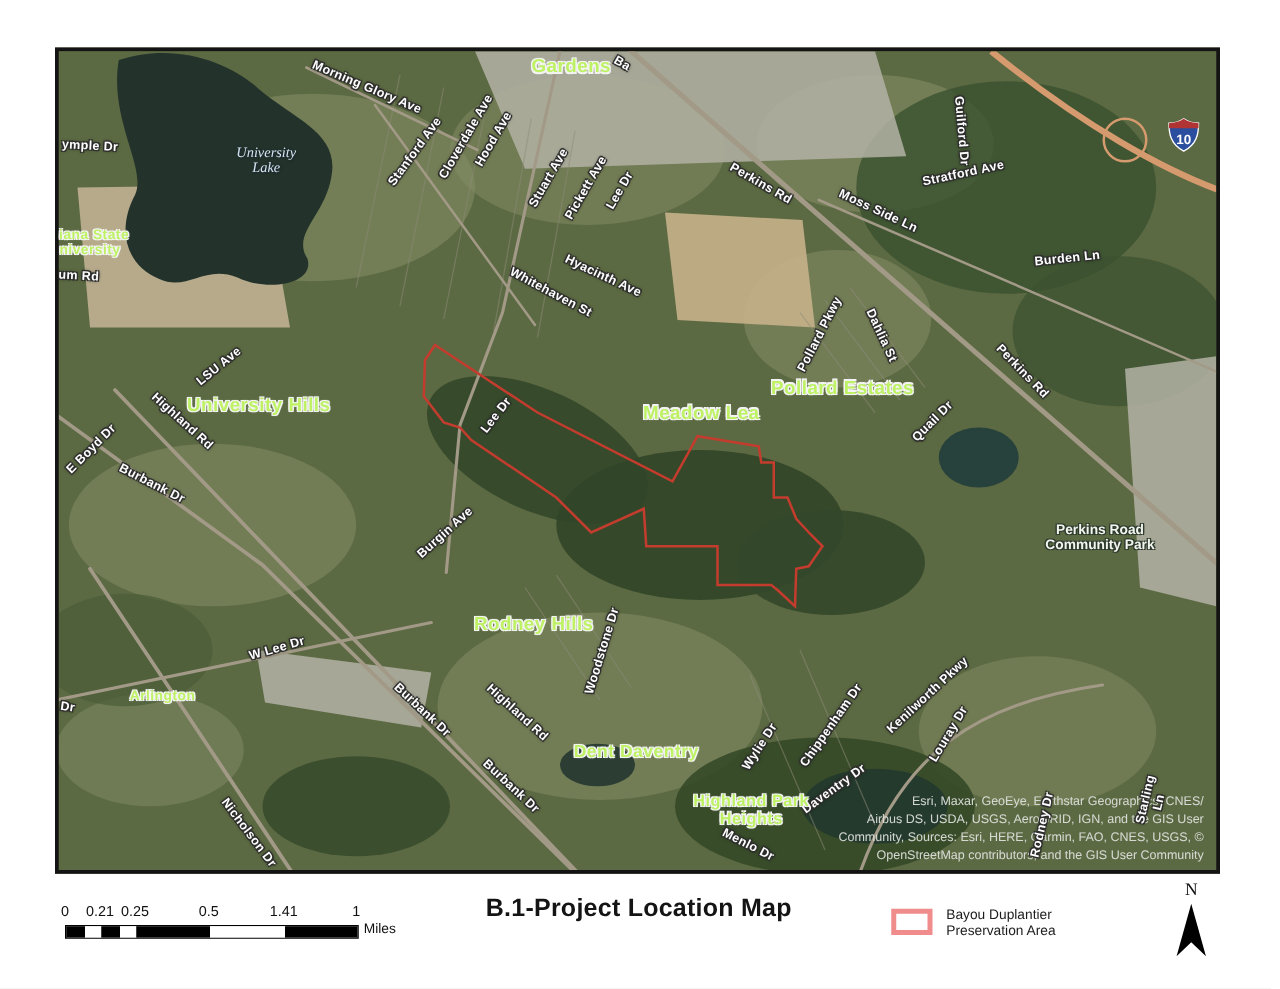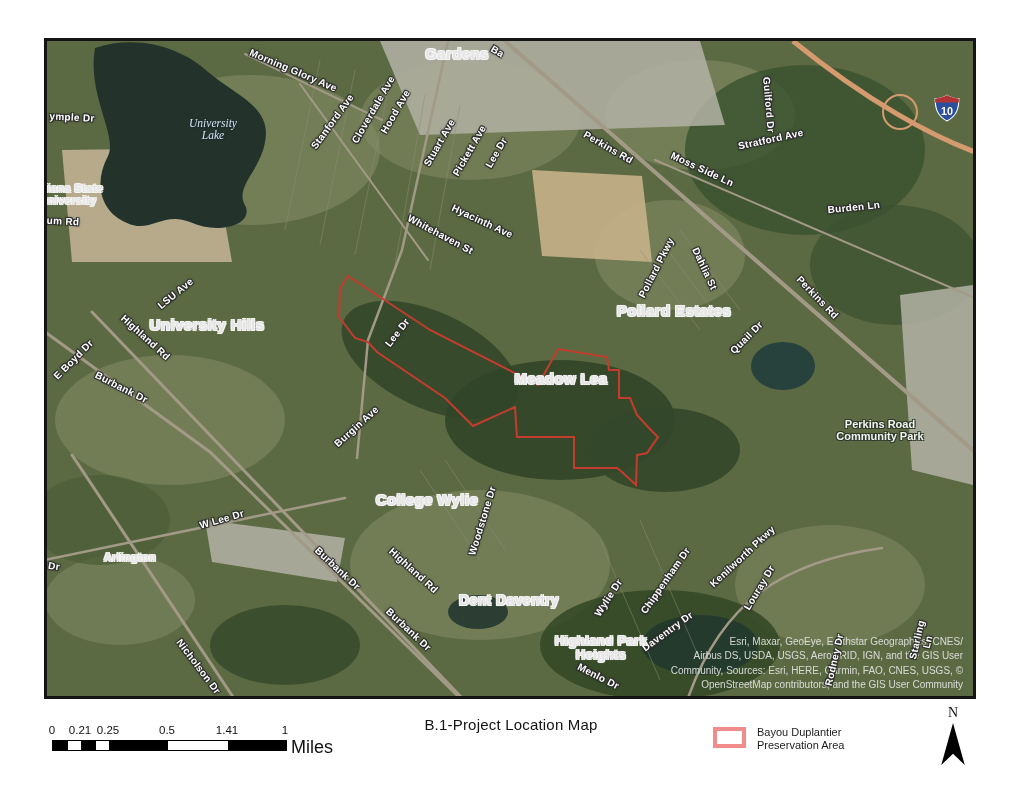--- a/index.html
+++ b/index.html
@@ -4,36 +4,36 @@
 <style>
   html,body{margin:0;padding:0;width:1024px;height:791px;background:#ffffff;
     font-family:"Liberation Sans",sans-serif;overflow:hidden;position:relative;}
   #map-frame{position:absolute;left:44px;top:38px;width:932px;height:661px;
     border:3px solid #141414;box-sizing:border-box;overflow:hidden;background:#5c6a43;}
   #map-canvas{position:absolute;left:0;top:0;width:926px;height:655px;display:block;}
   #label-layer{position:absolute;left:0;top:0;width:926px;height:655px;pointer-events:none;}
   .lbl{position:absolute;white-space:pre-line;text-align:center;line-height:1.08;pointer-events:none;}
   .street{color:#ffffff;font-weight:700;letter-spacing:.3px;
     text-shadow:-1px -1px 0 #2e2e2e,1px -1px 0 #2e2e2e,-1px 1px 0 #2e2e2e,1px 1px 0 #2e2e2e,0 0 3px #000;}
-  .place{color:#e5e5e5;font-weight:700;letter-spacing:.4px;
+  .place{color:#bef264;font-weight:700;letter-spacing:.4px;
     text-shadow:-1px -1px 0 #f4f4f4,1px -1px 0 #f4f4f4,-1px 1px 0 #f4f4f4,1px 1px 0 #f4f4f4,0 0 2px #ffffff;}
   .water{color:#d4e4ee;font-style:italic;font-family:"Liberation Serif",serif;font-weight:400;
     text-shadow:0 0 2px #1d2a33,1px 1px 1px #1d2a33;}
   .park{color:#f2f5ee;font-weight:700;
     text-shadow:-1px -1px 0 #2e3a2e,1px -1px 0 #2e3a2e,-1px 1px 0 #2e3a2e,1px 1px 0 #2e3a2e;}
   #attribution{position:absolute;right:10px;bottom:3px;text-align:right;font-size:10px;
     line-height:14.6px;color:rgba(225,227,224,.92);pointer-events:none;}
   #shield{position:absolute;left:887px;top:53px;width:26px;height:28px;}
   
   #scale-ticks .tick{position:absolute;top:724px;transform:translateX(-50%);font-size:11.5px;color:#111;}
   #scale-bar{position:absolute;left:52px;top:740px;width:233px;height:9px;border:1px solid #000;box-sizing:content-box;background:#fff;}
   #scale-bar .seg{position:absolute;top:0;height:9px;}
-  #miles-label{position:absolute;left:291px;top:737px;font-size:18px;color:#111;}
+  #miles-label{position:absolute;left:291px;top:737px;font-size:11px;color:#111;}
   #map-title{position:absolute;left:511px;top:716px;transform:translateX(-50%);
-    font-size:15px;font-weight:400;color:#141414;letter-spacing:.2px;}
+    font-size:20px;font-weight:700;color:#141414;letter-spacing:.2px;}
   #legend-swatch{position:absolute;left:713px;top:727px;width:33px;height:21px;box-sizing:border-box;background:#fff;}
   #legend-label{position:absolute;left:757px;top:726px;font-size:11px;line-height:13px;color:#1c1c1c;white-space:pre-line;}
   #north-n{position:absolute;left:953px;top:705px;transform:translateX(-50%);
     font-family:"Liberation Serif",serif;font-size:14px;color:#111;}
   #north-arrow{position:absolute;left:938px;top:721px;width:30px;height:47px;}
 </style>
 </head>
 <body>
 
 <div id="map-frame">
@@ -149,23 +149,23 @@
       <div class="lbl street" style="left: 621px; top: 591px; font-size: 10px; transform: translate(-50%, -50%) rotate(-36deg);">Daventry Dr</div>
       <div class="lbl street" style="left: 788px; top: 619px; font-size: 10px; transform: translate(-50%, -50%) rotate(-77deg);">Rodney Dr</div>
       <div class="lbl street" style="left: 876px; top: 600px; font-size: 10px; transform: translate(-50%, -50%) rotate(-77deg);">Starling Ln</div>
       <div class="lbl street" style="left: 551px; top: 636px; font-size: 10px; transform: translate(-50%, -50%) rotate(27deg);">Menlo Dr</div>
       <div class="lbl street" style="left: 25px; top: 77px; font-size: 10px; transform: translate(-50%, -50%) rotate(3deg);">ymple Dr</div>
       <div class="lbl street" style="left: 16px; top: 181px; font-size: 10px; transform: translate(-50%, -50%) rotate(3deg);">um Rd</div>
       <div class="lbl street" style="left: 7px; top: 526px; font-size: 10px; transform: translate(-50%, -50%) rotate(8deg);">Dr</div>
       <div class="lbl street" style="left: 450px; top: 11px; font-size: 10px; transform: translate(-50%, -50%) rotate(30deg);">Ba</div>
       <div class="lbl place" style="left: 410px; top: 13px; font-size: 15px; transform: translate(-50%, -50%) rotate(0deg);">Gardens</div>
       <div class="lbl place" style="left: 160px; top: 284px; font-size: 15px; transform: translate(-50%, -50%) rotate(0deg);">University Hills</div>
-      <div class="lbl place" style="left: 514px; top: 290px; font-size: 15px; transform: translate(-50%, -50%) rotate(0deg); margin-top: 48px;">Meadow Lea</div>
+      <div class="lbl place" style="left: 514px; top: 290px; font-size: 15px; transform: translate(-50%, -50%) rotate(0deg);">Meadow Lea</div>
       <div class="lbl place" style="left: 627px; top: 270px; font-size: 15px; transform: translate(-50%, -50%) rotate(0deg);">Pollard Estates</div>
-      <div class="lbl place" style="left: 380px; top: 459px; font-size: 15px; transform: translate(-50%, -50%) rotate(0deg);">College Wylie</div>
+      <div class="lbl place" style="left: 380px; top: 459px; font-size: 15px; transform: translate(-50%, -50%) rotate(0deg);">Rodney Hills</div>
       <div class="lbl place" style="left: 83px; top: 517px; font-size: 11px; transform: translate(-50%, -50%) rotate(0deg);">Arlington</div>
       <div class="lbl place" style="left: 462px; top: 560px; font-size: 14px; transform: translate(-50%, -50%) rotate(0deg);">Dent Daventry</div>
       <div class="lbl place" style="left: 554px; top: 607px; font-size: 13px; transform: translate(-50%, -50%) rotate(0deg);">Highland Park
 Heights</div>
       <div class="lbl place" style="left: 25px; top: 154px; font-size: 11px; transform: translate(-50%, -50%) rotate(0deg);">siana State
 niversity</div>
       <div class="lbl water" style="left: 166px; top: 88px; font-size: 11.5px; transform: translate(-50%, -50%) rotate(0deg);">University
 Lake</div>
       <div class="lbl park" style="left: 833px; top: 390px; font-size: 11px; transform: translate(-50%, -50%) rotate(0deg);">Perkins Road
 Community Park</div>

